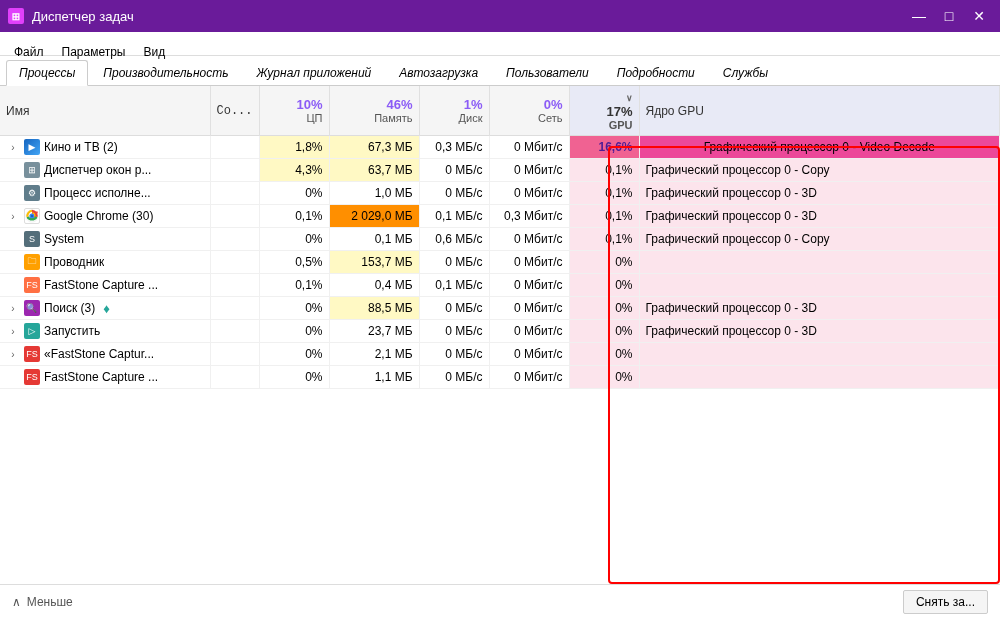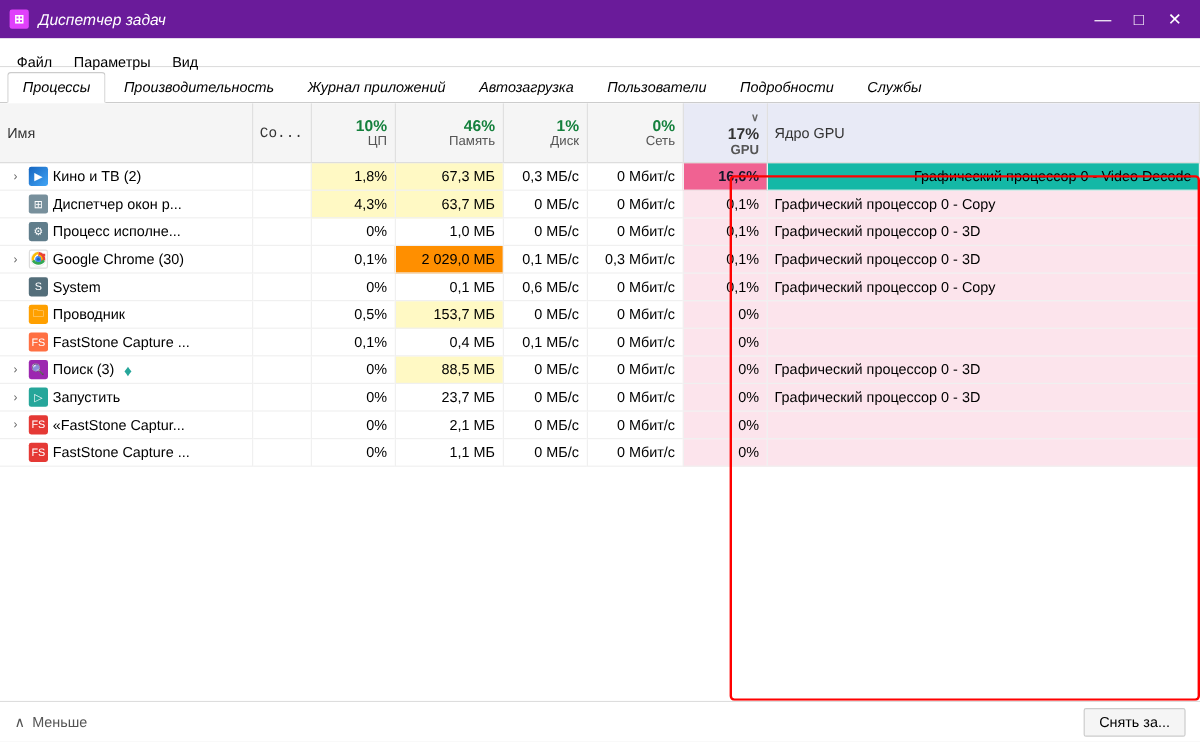--- a/index.html
+++ b/index.html
@@ -31,21 +31,20 @@
       width: 16px;
       height: 16px;
       background: #e040fb;
       border-radius: 2px;
       display: flex; align-items: center; justify-content: center;
       font-size: 10px;
       font-weight: bold;
     }
     .title-bar-title {
       font-size: 13px;
-      font-style: italic;
     }
     .title-bar-controls {
       display: flex;
       gap: 4px;
     }
     .title-btn {
       width: 26px;
       height: 22px;
       background: transparent;
       border: none;
@@ -136,21 +135,21 @@
       font-weight: 600;
     }
     .process-table thead th.gpu-engine-header {
       background: #e8eaf6;
       text-align: left;
     }
 
     .header-pct {
       font-size: 13px;
       font-weight: 600;
-      color: #15803d;
+      color: #8b5cf6;
     }
     .header-label {
       font-size: 11px;
       color: #555;
     }
     .header-pct-gpu {
       font-size: 13px;
       font-weight: 600;
       color: #333;
     }
@@ -332,22 +331,22 @@
                 <span class="expand-btn">›</span>
                 <span class="proc-icon" style="background:linear-gradient(135deg, #1565c0, #42a5f5); color:white; font-size:9px; display:inline-flex; align-items:center; justify-content:center; width:16px; height:16px; border-radius:2px; flex-shrink:0;">▶</span>
                 <span class="proc-name-text">Кино и ТВ (2)</span>
               </div>
             </td>
             <td style="text-align: center;"></td>
             <td style="background: rgb(255, 249, 196);">1,8%</td>
             <td style="background: rgb(255, 249, 196);">67,3 МБ</td>
             <td>0,3 МБ/с</td>
             <td>0 Мбит/с</td>
-            <td style="background: rgb(240, 98, 146); color: #0f172a; font-weight: 600; margin-top: 20px;">16,6%</td>
-            <td style="background: #14b8a6; text-align: right;">Графический процессор 0 - Video Decode</td>
+            <td style="background: rgb(240, 98, 146); color: #4c1d95; font-weight: 600; margin-top: 20px;">16,6%</td>
+            <td style="background: #ec4899; text-align: center;">Графический процессор 0 - Video Decode</td>
           </tr>
           <tr>
             <td class="name-td">
               <div class="proc-name-wrap">
                 <span class="expand-btn" style="visibility:hidden">›</span>
                 <span class="proc-icon" style="background:#78909c; color:white; font-size:9px; display:inline-flex; align-items:center; justify-content:center; width:16px; height:16px; border-radius:2px; flex-shrink:0;">⊞</span>
                 <span class="proc-name-text">Диспетчер окон р...</span>
               </div>
             </td>
             <td style="text-align: center;"></td>

